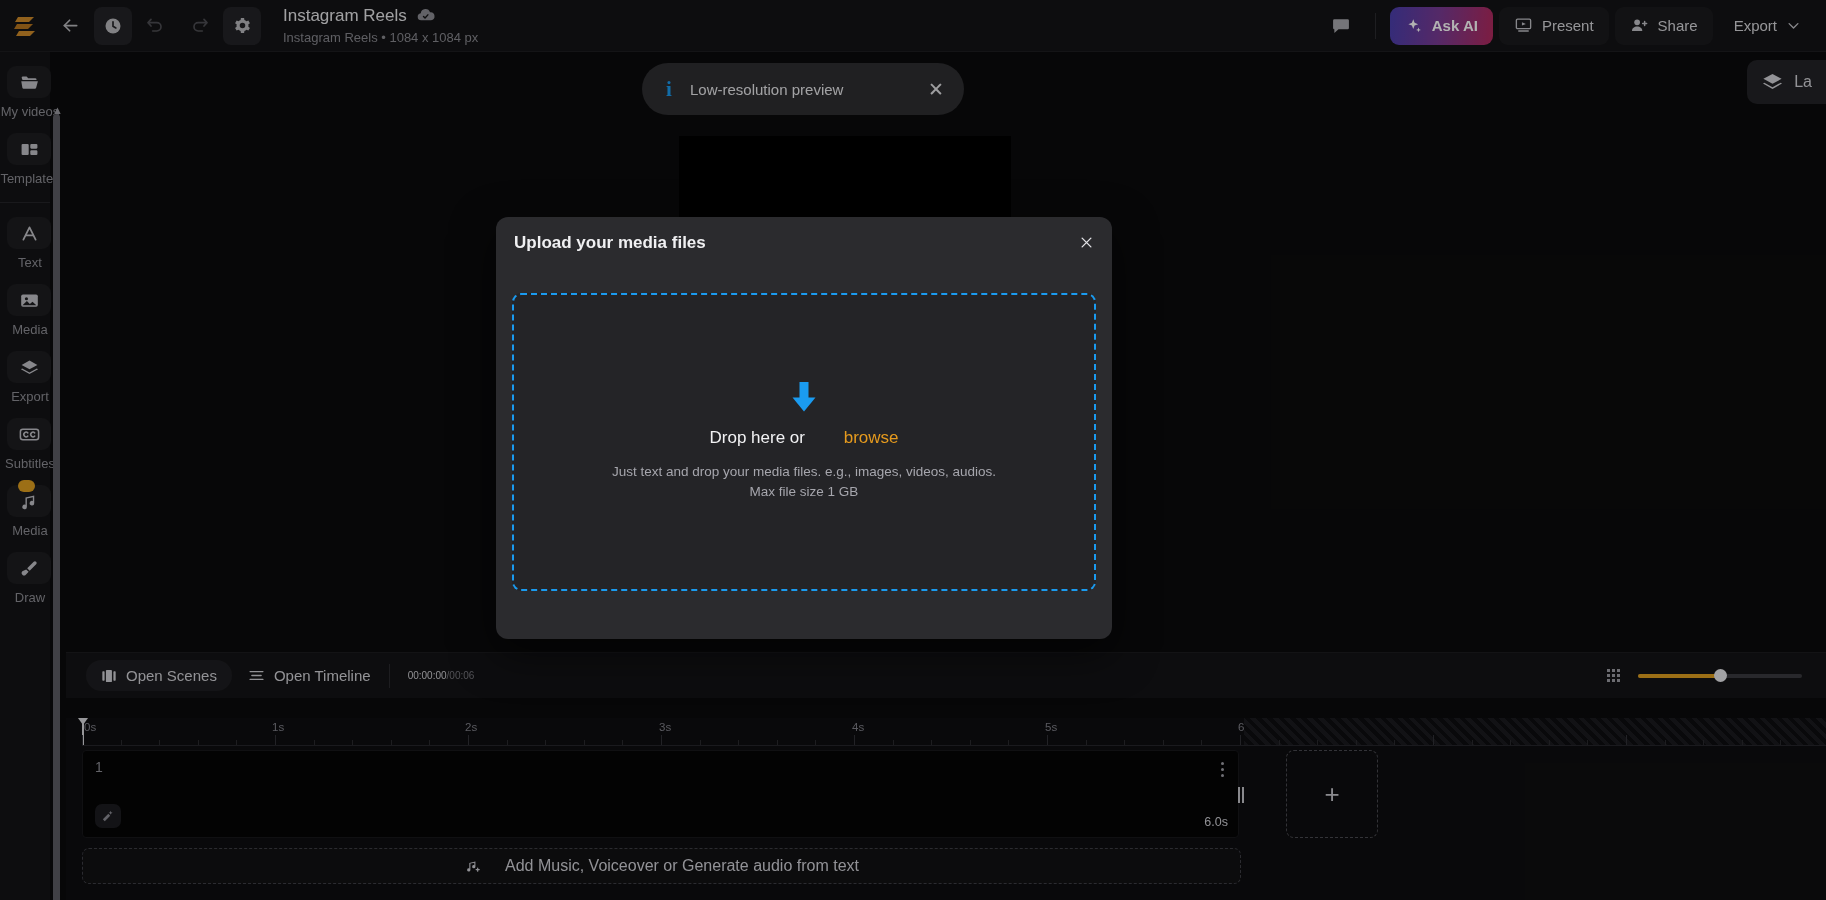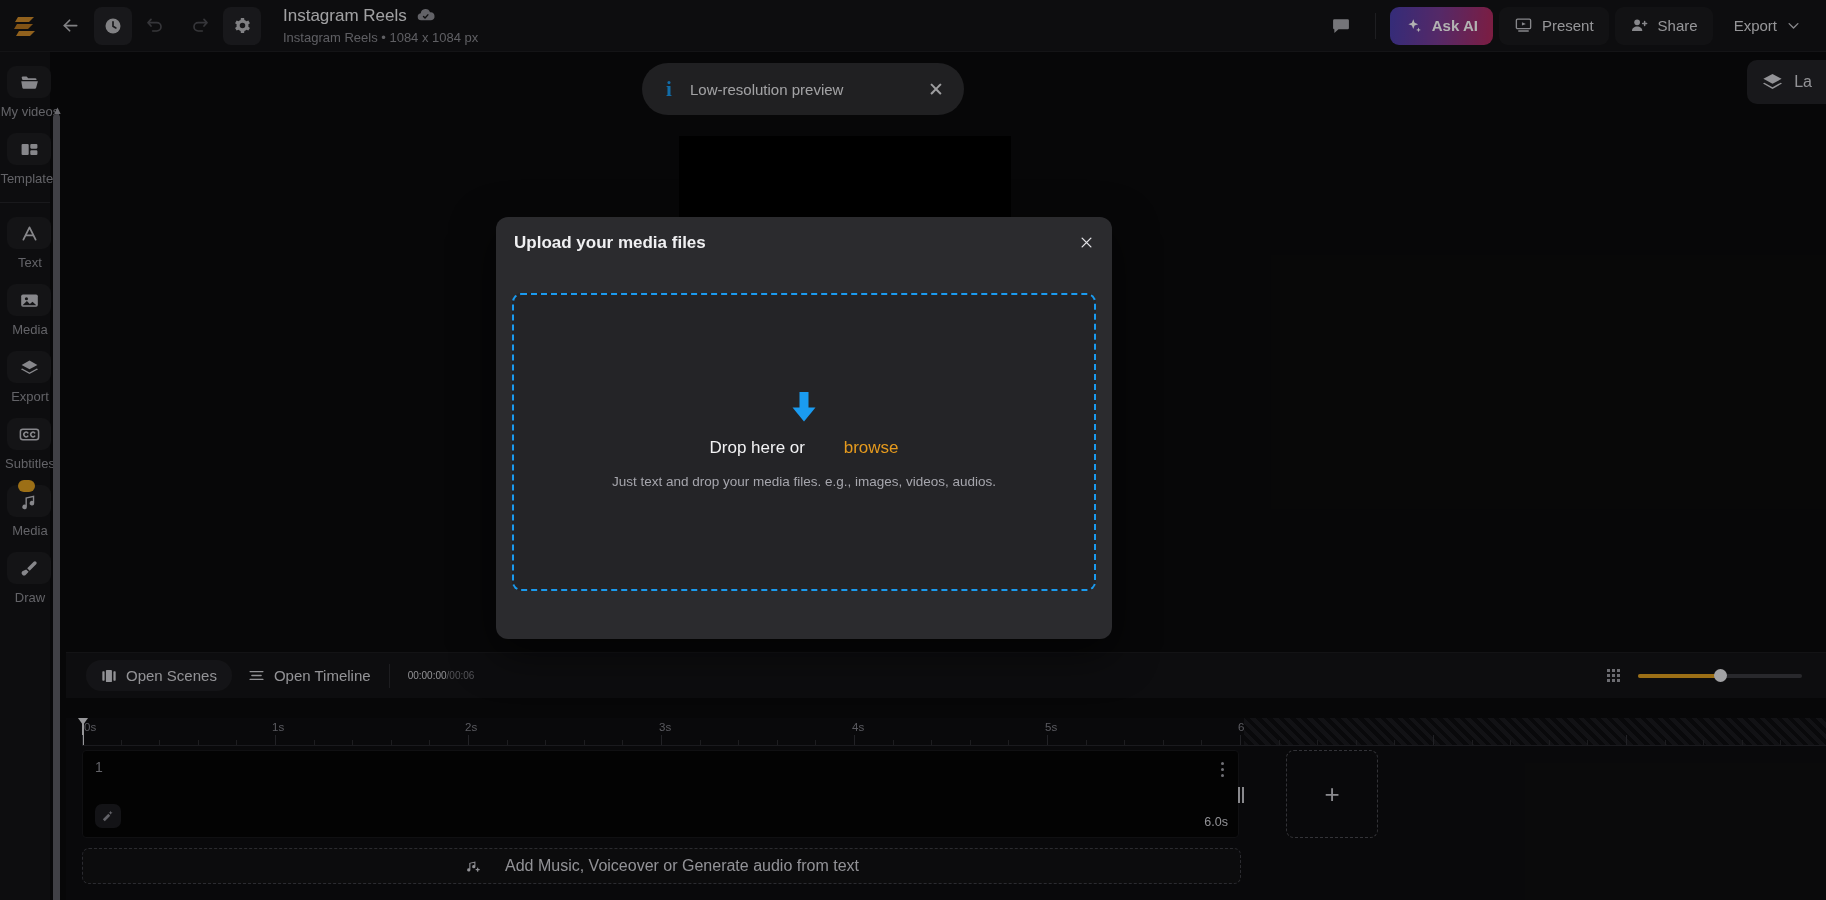--- a/index.html
+++ b/index.html
@@ -572,17 +572,18 @@
         <svg width="26" height="30" viewBox="0 0 26 30">
           <rect x="8.5" y="0" width="9" height="17" fill="#1a9bf0"></rect>
           <path d="M1.5 15.5 L24.5 15.5 L13 29.5 Z" fill="#1a9bf0"></path>
         </svg>
       </div>
       <div class="dz-main">
         <span>Drop here or </span><span class="browse">browse</span>
       </div>
       <div class="dz-sub">
         <div>Just text and drop your media files. e.g., images, videos, audios.</div>
+        <div>Max file size 1 GB</div>
       </div>
     </div>
   </div>
 
 </div>
 
 </body></html>

